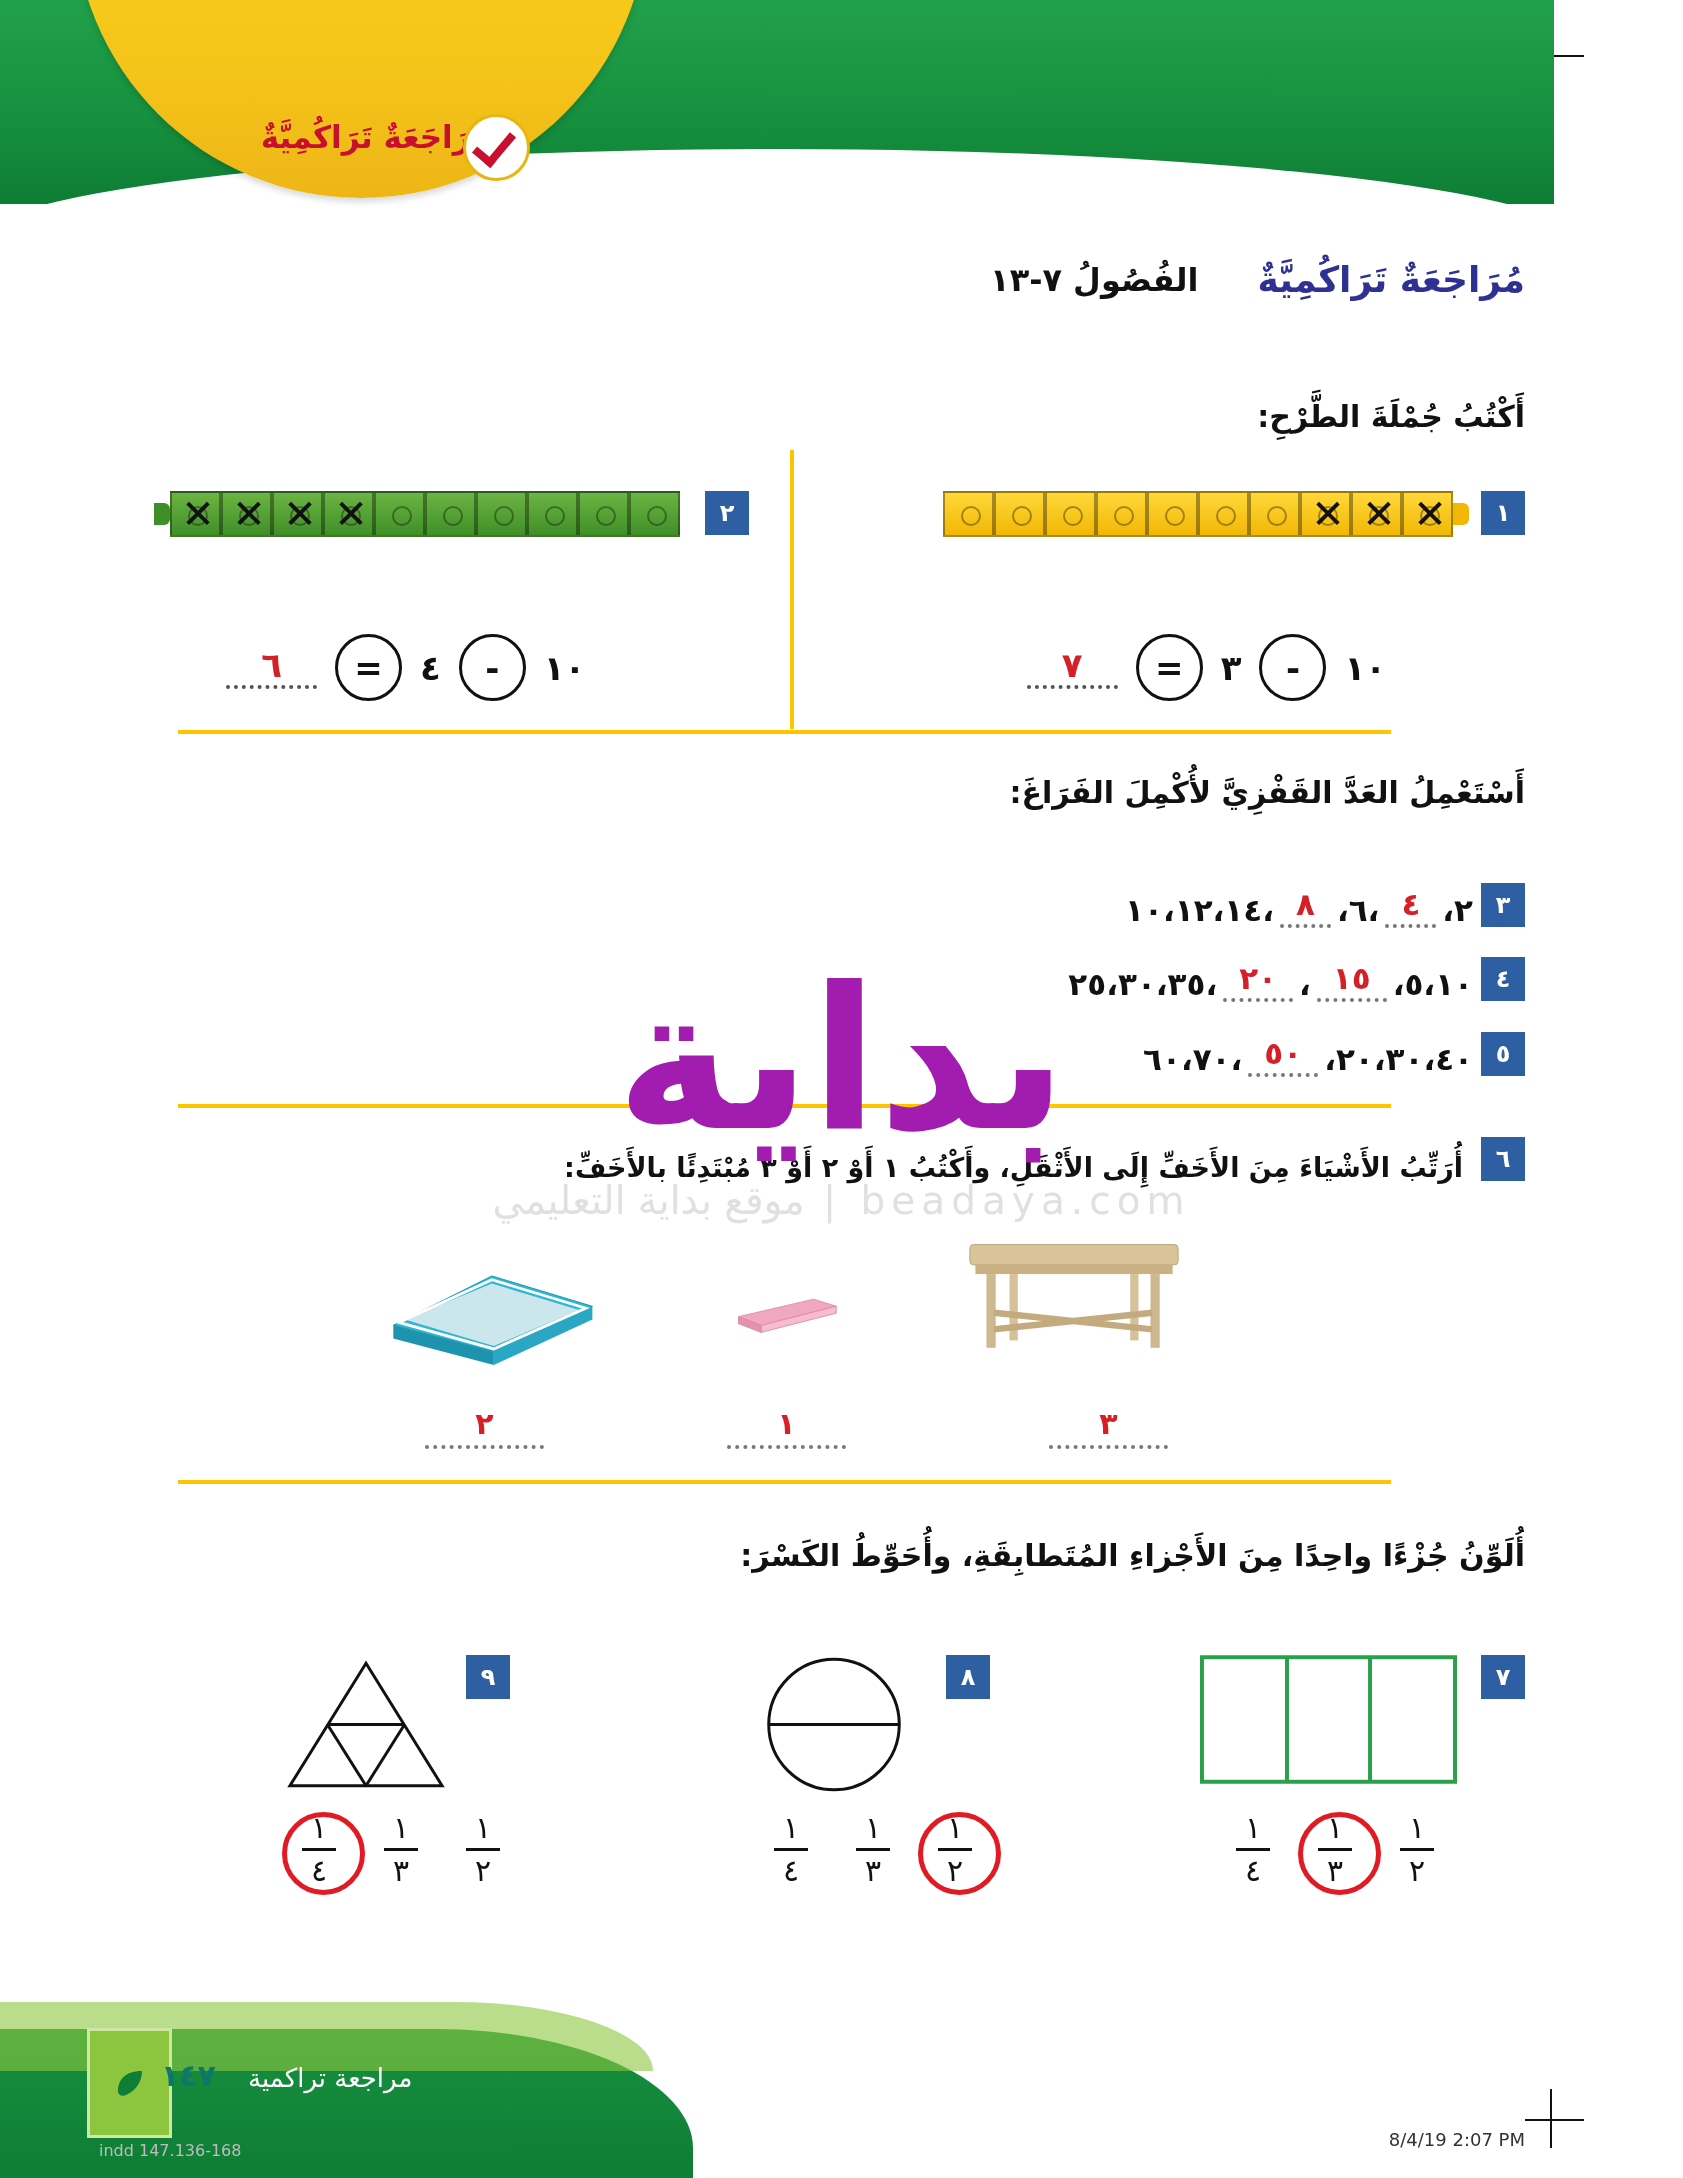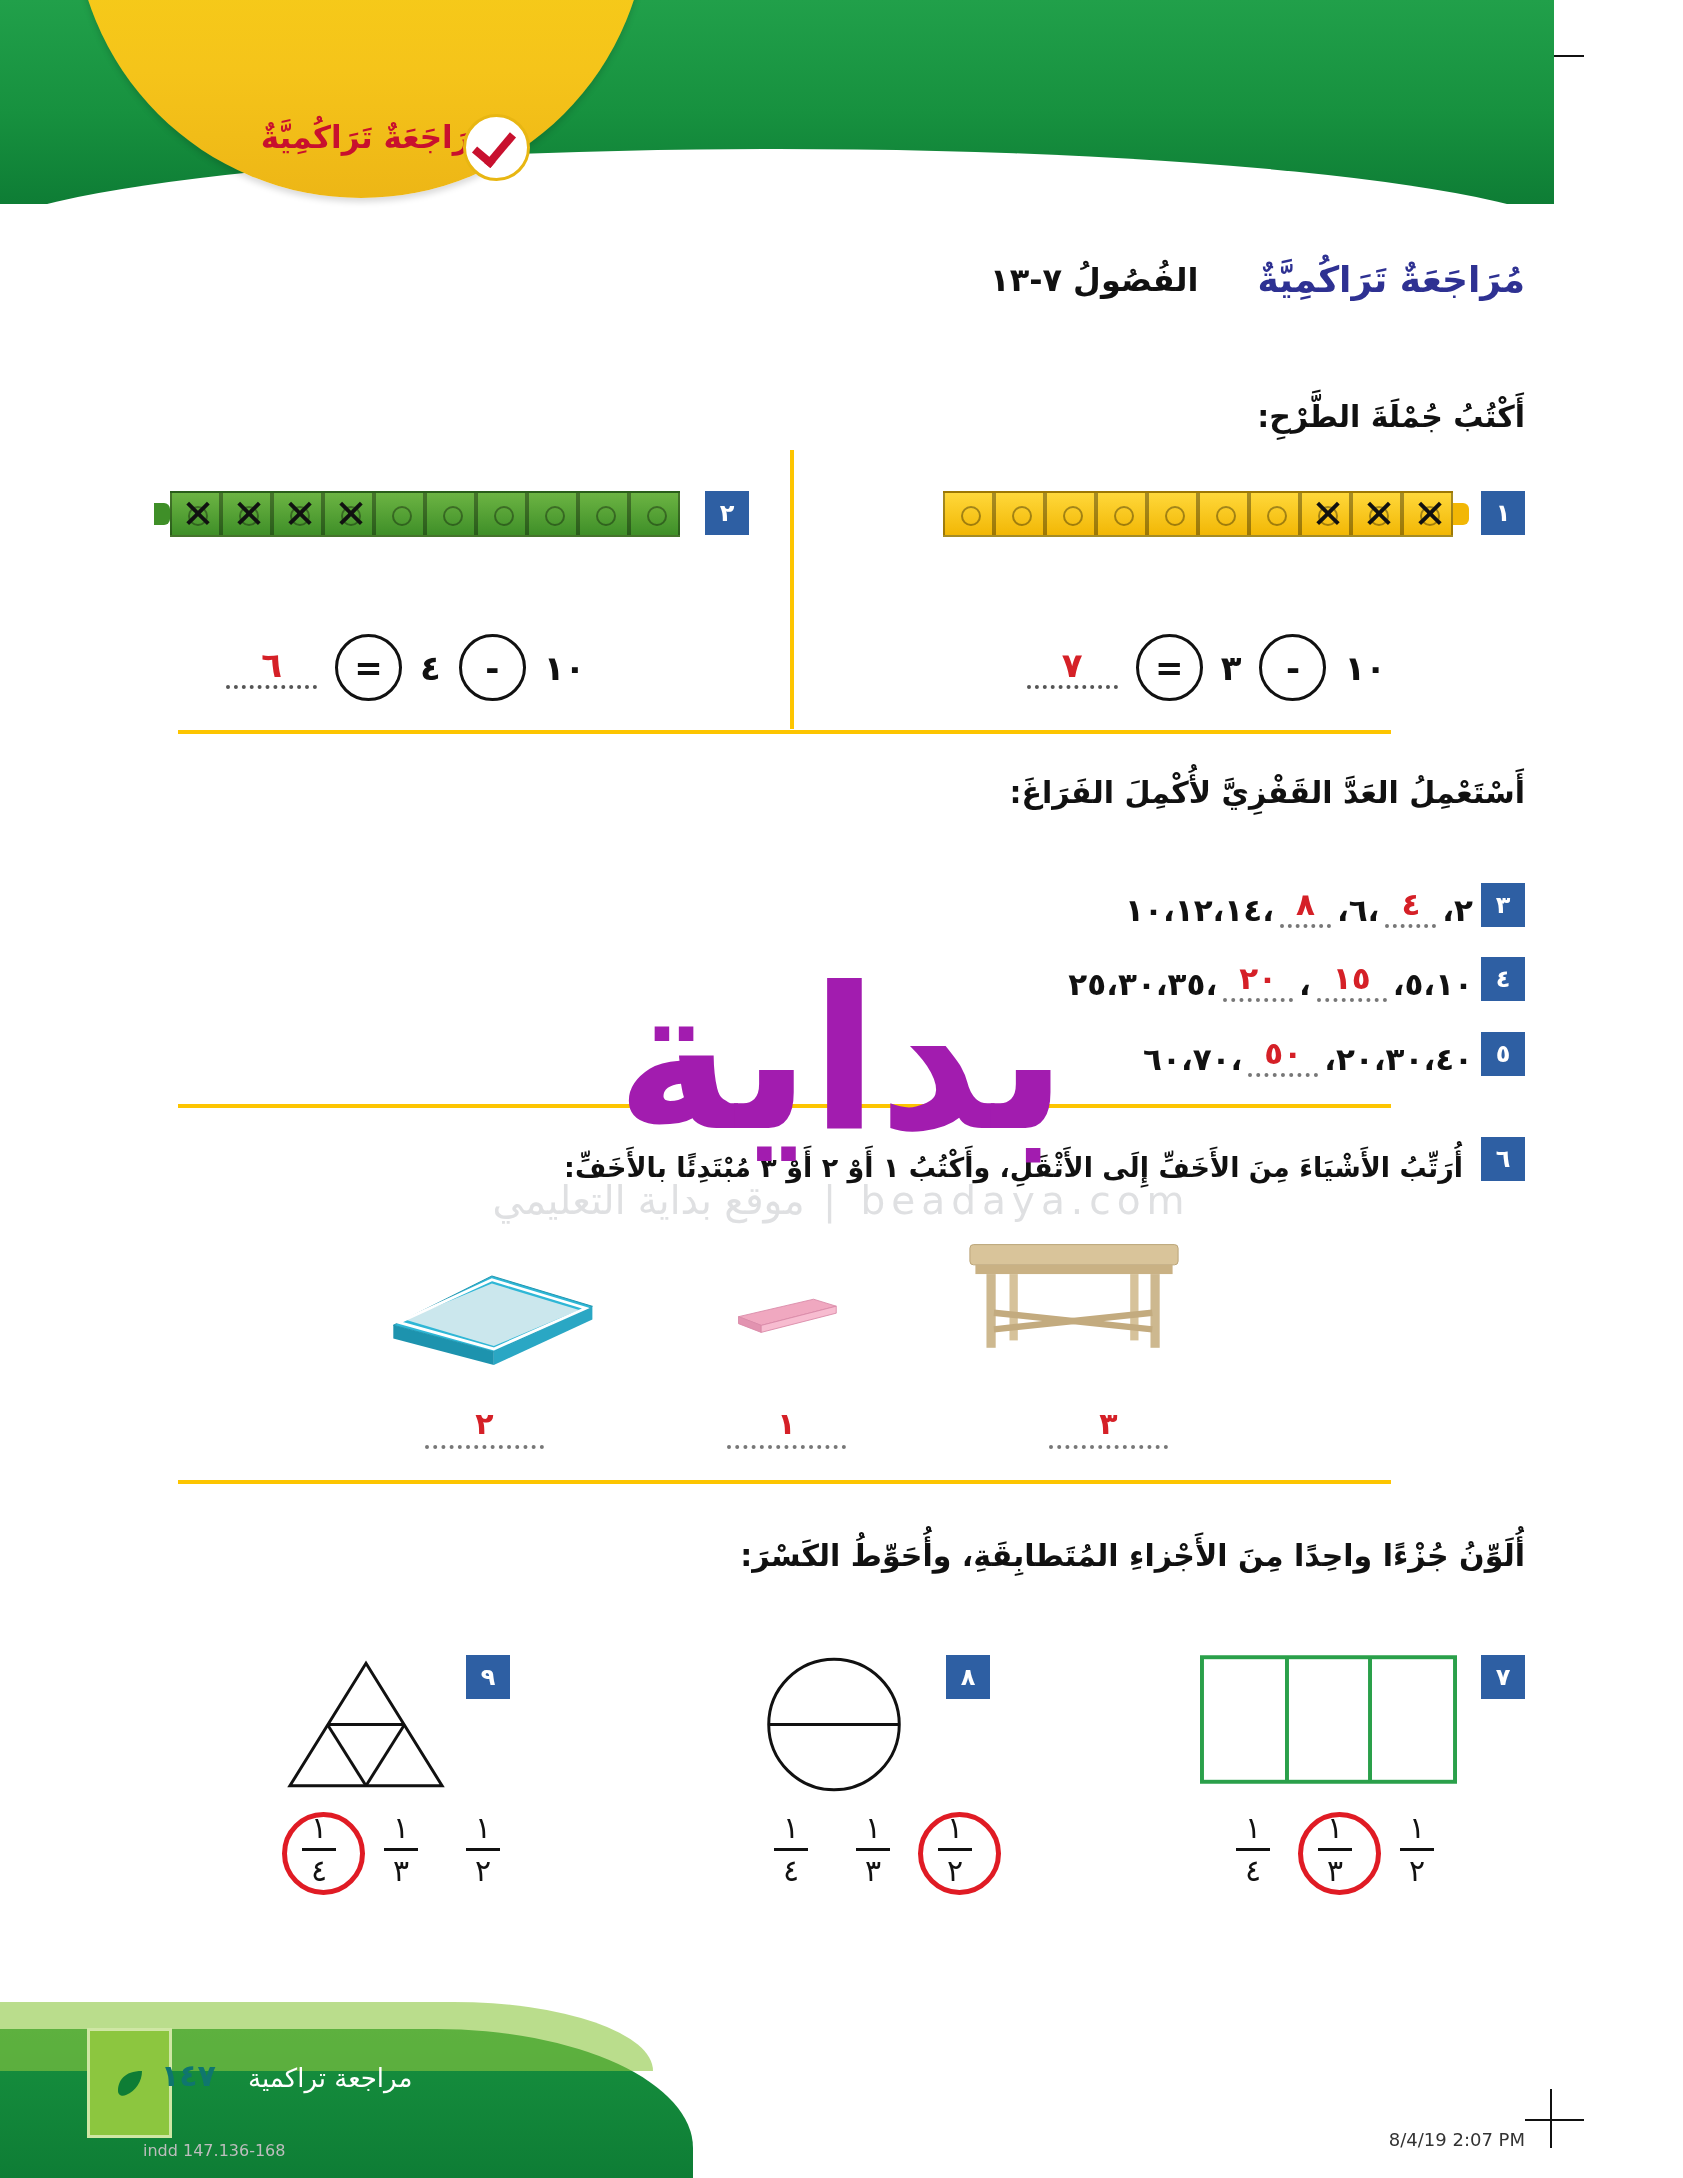--- a/index.html
+++ b/index.html
@@ -181,21 +181,21 @@
   }
   .footer-label{
     position:absolute;left:248px;bottom:85px;color:#fff;font-size:26px;font-weight:normal;direction:rtl;
   }
   .footer-badge{
     position:absolute;left:87px;bottom:40px;width:79px;height:104px;
     background:#8cc63f;border:3px solid #cfe6a4;
     display:flex;align-items:center;justify-content:center;color:#0e7d35;font-size:34px;
   }
   .footer-code{
-    position:absolute;left:99px;bottom:18px;color:#bdbdbd;font-size:16px;margin-left:44px;
+    position:absolute;left:99px;bottom:18px;color:#bdbdbd;font-size:16px;
   }
   .footer-time{
     position:absolute;right:158px;bottom:28px;color:#333;font-size:18px;direction:ltr;
   }
 
   
   .wm{
     position:absolute;left:0;right:0;top:871px;height:376px;
     display:flex;align-items:center;justify-content:center;
     color:#a21caf;font-size:198px;font-weight:bold;

